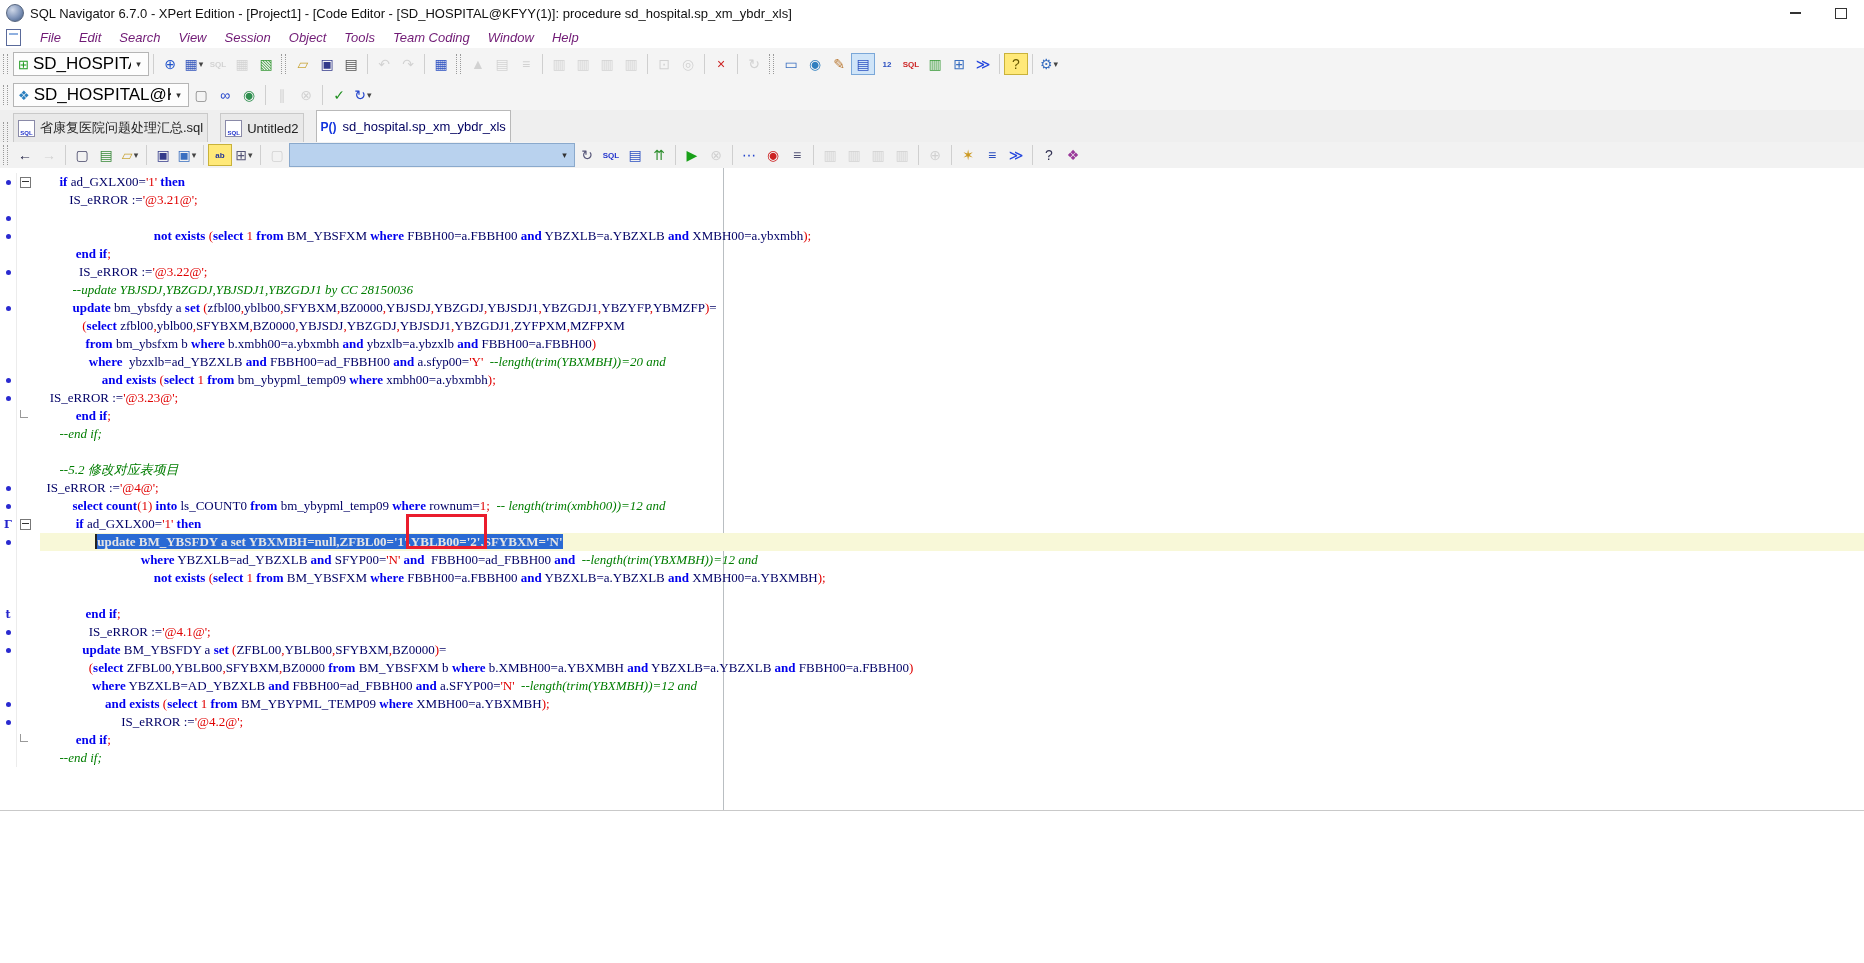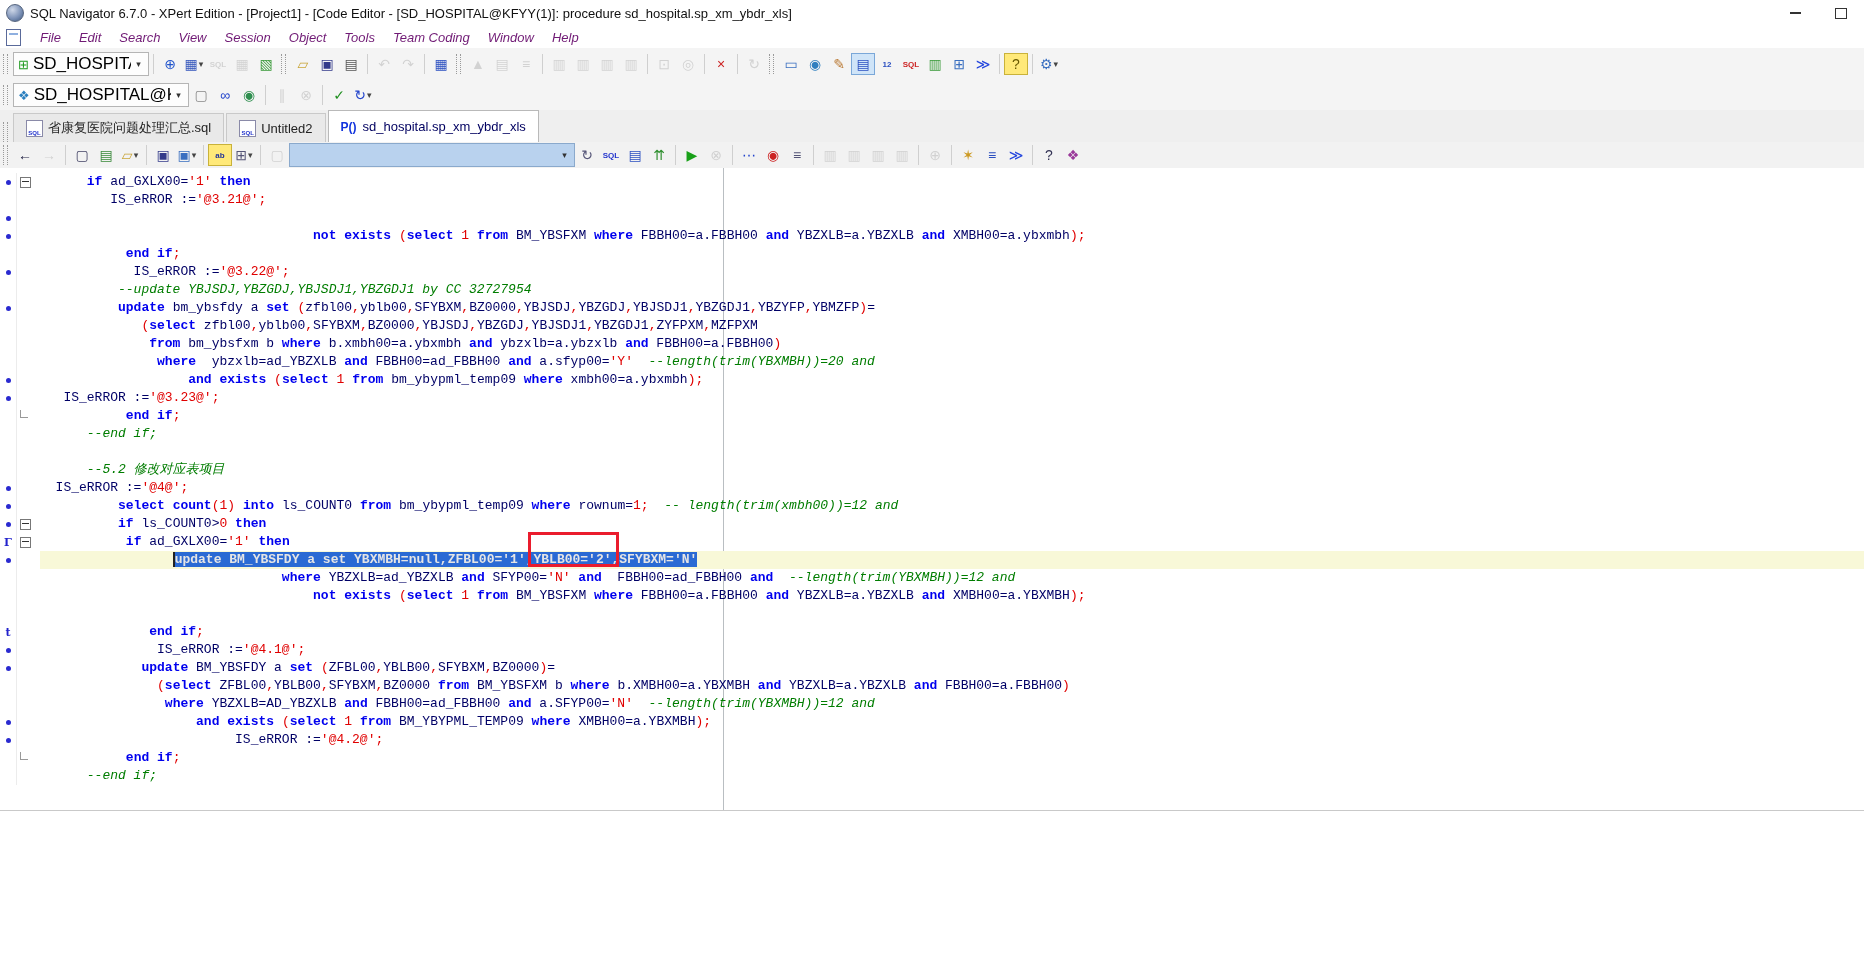--- a/index.html
+++ b/index.html
@@ -41,42 +41,42 @@
   .dd{font-size:9px;color:#444;margin-left:1px;}
   .combo{height:22px;background:#fdfdfd;border:1px solid #b5b5b5;display:flex;align-items:center;padding:0 2px 0 4px;}
   .combo .cval{flex:1;font-size:17px;color:#000000;white-space:nowrap;overflow:hidden;}
   .combo .carrow{width:15px;height:18px;display:flex;align-items:center;justify-content:center;font-size:9px;color:#333;}
   .combo.focused{background:#b9d2ee;border:1px solid #8aa9cc;}
   .cicon{font-size:13px;margin-right:4px;}
 
   
   .tabbar{position:absolute;left:0;top:110px;width:100%;height:32px;background:#efefef;border-bottom:1px solid #d2d2d2;
           display:flex;align-items:flex-end;}
-  .tab{height:28px;display:flex;align-items:center;padding:0 12px;border:1px solid #c9c9c9;border-bottom:none;
-       background:#e9e9e9;margin-right:2px;color:#222;}
+  .tab{height:28px;display:flex;align-items:center;padding:0 4px;border:1px solid #c9c9c9;border-bottom:none;
+       background:#e9e9e9;margin-right:12px;color:#222;}
   .tab.active{background:#fff;height:31px;color:#000060;border-color:#b9b9b9;}
   .sql-file-icon{width:15px;height:15px;border:1px solid #8a8aa8;background:#fff;color:#2233cc;font-size:6px;font-weight:bold;
                  display:flex;align-items:flex-end;justify-content:center;margin-right:5px;}
   .proc-badge{color:#1133dd;font-weight:bold;font-size:12px;margin-right:6px;}
 
   
   .editor{position:absolute;left:0;top:168px;width:100%;height:642px;background:#fff;overflow:hidden;}
   .marginline{position:absolute;top:0;bottom:0;width:1px;background:var(--margin-line,#b9bec2);z-index:0;}
   .codelines{position:absolute;left:0;top:5px;right:0;z-index:1;}
   .crow{height:18px;display:flex;align-items:stretch;position:relative;}
   .crow.cur{background:var(--current-line,#f8f8d8);}
   .gdot{width:16px;background:#fff;display:flex;align-items:center;justify-content:center;border-right:1px solid #ececec;}
   .gfold{width:20px;background:#fff;display:flex;align-items:center;justify-content:flex-start;padding-left:3px;}
   .crow.cur .gdot,.crow.cur .gfold{background:#fff;}
   .dot{width:5px;height:5px;border-radius:50%;background:#2a2ad0;}
   .gmark{color:#2222cc;font-weight:bold;font-size:11px;font-family:"DejaVu Serif",serif;}
   .foldbox{width:9px;height:9px;border:1px solid #777;background:#fff;position:relative;}
   .foldbox:after{content:"";position:absolute;left:1px;right:1px;top:3px;height:1px;background:#333;}
   .foldcorner{width:7px;height:7px;border-left:1px solid #999;border-bottom:1px solid #999;margin-top:-4px;}
-  .lt{white-space:pre;font-family:Liberation Mono, monospace;font-size:13px;line-height:18px;color:var(--ident,#000066);}
+  .lt{white-space:pre;font-family:Liberation Serif, serif;font-size:13px;line-height:18px;color:var(--ident,#000066);}
   .k{color:var(--kw,#0000ee);font-weight:bold;}
   .c{color:var(--cm,#007d00);font-style:italic;}
   .s{color:var(--st,#e00000);}
   .n{color:var(--st,#e00000);}
   .p{color:var(--st,#e00000);}
   .sel{background:var(--selection,#2a6ad4);color:#e5e5e5;font-weight:bold;border-left:2px solid #222;}
   .redbox{position:relative;}
   .redbox:after{content:"";position:absolute;left:-5px;right:-7px;top:-20px;bottom:0;
                 border:3px solid var(--annotation,#ea1c2d);z-index:3;}
 </style>
@@ -420,21 +420,21 @@
           <div class="crow">
             <div class="gdot">
               <span class="dot"></span>
             </div>
             <div class="gfold"></div>
             <div class="lt">            IS_eRROR :=<span class="s">'@3.22@'</span><span class="p">;</span></div>
           </div>
           <div class="crow">
             <div class="gdot"></div>
             <div class="gfold"></div>
-            <div class="lt">          <span class="c">--update YBJSDJ,YBZGDJ,YBJSDJ1,YBZGDJ1 by CC 32727954</span></div>
+            <div class="lt">          <span class="c">--update YBJSDJ,YBZGDJ,YBJSDJ1,YBZGDJ1 by CC 28150036</span></div>
           </div>
           <div class="crow">
             <div class="gdot">
               <span class="dot"></span>
             </div>
             <div class="gfold"></div>
             <div class="lt">          <span class="k">update</span> bm_ybsfdy a <span class="k">set</span> <span class="p">(</span>zfbl00<span class="p">,</span>yblb00<span class="p">,</span>SFYBXM<span class="p">,</span>BZ0000<span class="p">,</span>YBJSDJ<span class="p">,</span>YBZGDJ<span class="p">,</span>YBJSDJ1<span class="p">,</span>YBZGDJ1<span class="p">,</span>YBZYFP<span class="p">,</span>YBMZFP<span class="p">)</span>=</div>
           </div>
           <div class="crow">
             <div class="gdot"></div>
@@ -496,34 +496,25 @@
           </div>
           <div class="crow">
             <div class="gdot">
               <span class="dot"></span>
             </div>
             <div class="gfold"></div>
             <div class="lt">          <span class="k">select</span> <span class="k">count</span><span class="p">(</span><span class="n">1</span><span class="p">)</span> <span class="k">into</span> ls_COUNT0 <span class="k">from</span> bm_ybypml_temp09 <span class="k">where</span> rownum=<span class="n">1</span><span class="p">;</span>  <span class="c">-- length(trim(xmbh00))=12 and</span></div>
           </div>
           <div class="crow">
             <div class="gdot">
-              <span class="dot"></span>
+              <span class="gmark">Γ</span>
             </div>
             <div class="gfold">
               <span class="foldbox"></span>
             </div>
-            <div class="lt">          <span class="k">if</span> ls_COUNT0&gt;<span class="n">0</span> <span class="k">then</span></div>
-          </div>
-          <div class="crow">
-            <div class="gdot">
-              <span class="gmark">Γ</span>
-            </div>
-            <div class="gfold">
-              <span class="foldbox"></span>
-            </div>
             <div class="lt">           <span class="k">if</span> ad_GXLX00=<span class="s">'1'</span> <span class="k">then</span></div>
           </div>
           <div class="crow cur">
             <div class="gdot">
               <span class="dot"></span>
             </div>
             <div class="gfold"></div>
             <div class="lt">                 <span class="sel">update BM_YBSFDY a set YBXMBH=null,ZFBL00='1',<span class="redbox">YBLB00='2'</span>,SFYBXM='N'</span></div>
           </div>
           <div class="crow">

